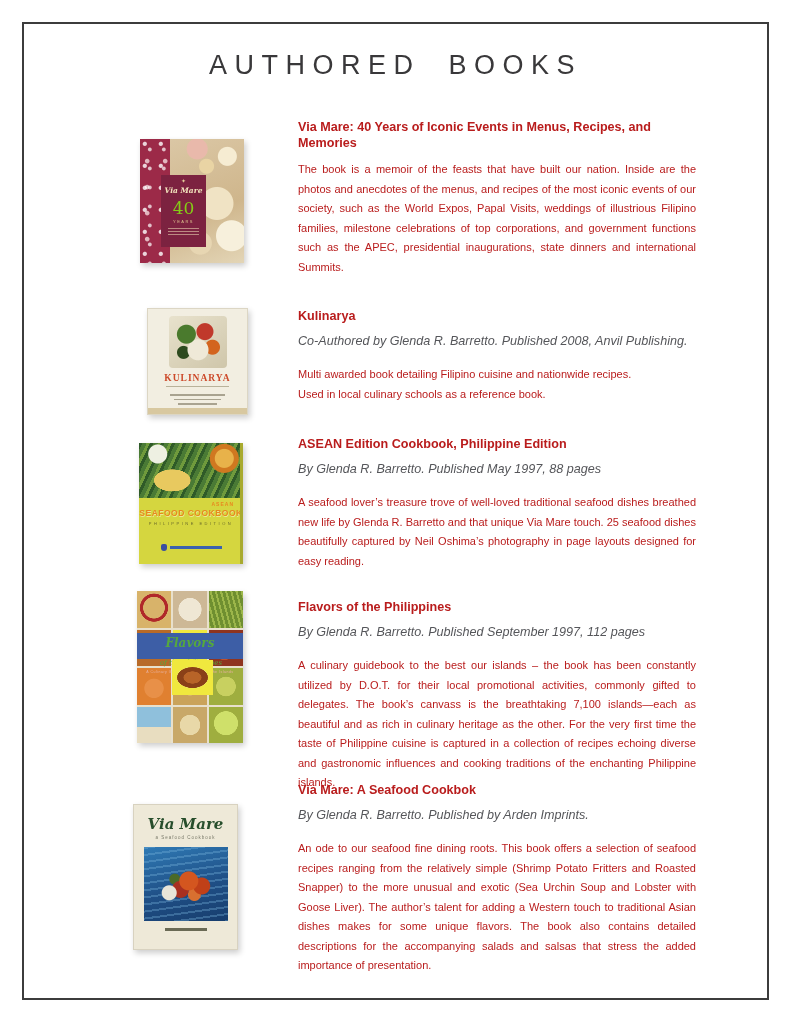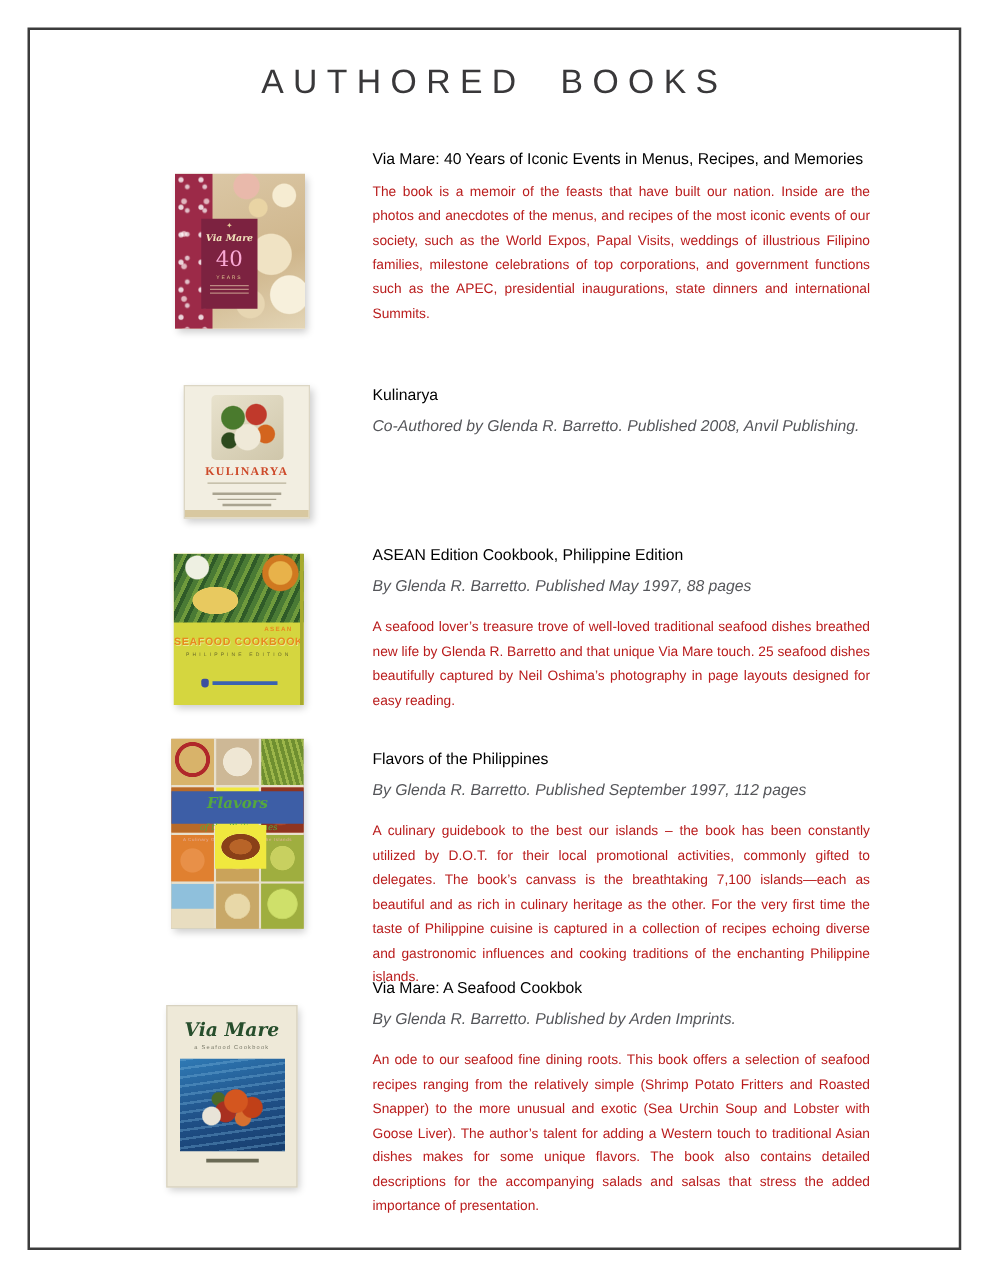--- a/index.html
+++ b/index.html
@@ -17,21 +17,21 @@
   .page-title {
     position:absolute; left:0; top:50px; width:791px;
     text-align:center;
     font-size:27px; font-weight:400; color:#39383a;
     letter-spacing:7.5px; word-spacing:13px;
   }
 
   
   .entry { position:absolute; left:298px; width:398px; }
   .entry h3 {
-    font-size:12.6px; font-weight:normal; color:#000000;
+    font-size:12.6px; font-weight:bold; color:#b91c1c;
     line-height:1.25; margin:0 0 9px 0;
   }
   .byline {
     font-size:12.6px; font-style:italic; color:#55565a;
     line-height:1.25; margin:0 0 16px 0;
   }
   .body-text {
     font-size:11px; color:#b91c1c; line-height:19.4px;
     text-align:justify; white-space:pre-line; margin:0;
   }
@@ -59,21 +59,21 @@
       radial-gradient(circle at 40% 85%, rgba(255,240,240,.7) 0 1.8px, rgba(0,0,0,0) 2.8px),
       #9c2a48;
     background-size:16px 22px, 14px 19px, 18px 26px;
   }
   .c1-box { position:absolute; left:21px; top:36px; width:45px; height:72px;
     background:#7c2240; color:#efdcab; text-align:center; padding-top:3px; }
   .c1-crest { font-size:6px; line-height:7px; color:#e6cf9a; }
   .c1-brand { font-family:"DejaVu Serif", serif; font-style:italic; font-weight:bold;
     font-size:7.5px; color:#f2e3bc; margin-top:1px; }
   .c1-40 { font-family:"DejaVu Serif", serif; font-size:17px; line-height:19px;
-    color:#f9a8d4; margin-top:4px; }
+    color:#84cc16; margin-top:4px; }
   .c1-years { font-size:4px; letter-spacing:1.5px; color:#dcc08e; margin-top:1px; }
   .c1-lines { margin-top:4px; }
   .c1-lines span { display:block; width:70%; height:1px; margin:2px auto;
     background:rgba(240,224,184,.55); }
 
   
   .cover2 { left:147px; top:308px; width:101px; height:107px;
     background:#f2eee1; border:1px solid #dcd6c4; }
   .c2-photo { position:absolute; left:21px; top:7px; width:58px; height:52px;
     border-radius:4px;
@@ -256,20 +256,22 @@
 </div>
 
 <div class="entry e1">
   <h3>Via Mare: 40 Years of Iconic Events in Menus, Recipes, and Memories</h3>
   <p class="body-text">The book is a memoir of the feasts that have built our nation. Inside are the photos and anecdotes of the menus,  and recipes of the most iconic events of our society, such as the World Expos, Papal Visits, weddings of illustrious Filipino families, milestone celebrations of top corporations, and government functions such as the APEC, presidential inaugurations, state dinners and international Summits.</p>
 </div>
 
 <div class="entry e2">
   <h3>Kulinarya</h3>
   <p class="byline">Co-Authored by Glenda R. Barretto. Published 2008, Anvil Publishing.</p>
+  <p class="body-text">Multi awarded book detailing Filipino cuisine and nationwide recipes.
+Used in local culinary schools as a reference book.</p>
 </div>
 
 <div class="entry e3">
   <h3>ASEAN Edition Cookbook, Philippine Edition</h3>
   <p class="byline">By Glenda R. Barretto. Published May 1997, 88 pages</p>
   <p class="body-text">A seafood lover’s treasure trove of well-loved traditional seafood dishes breathed new life by Glenda R. Barretto and that unique Via Mare touch. 25 seafood dishes beautifully captured by Neil Oshima’s photography in page layouts designed for easy reading.</p>
 </div>
 
 <div class="entry e4">
   <h3>Flavors of the Philippines</h3>

